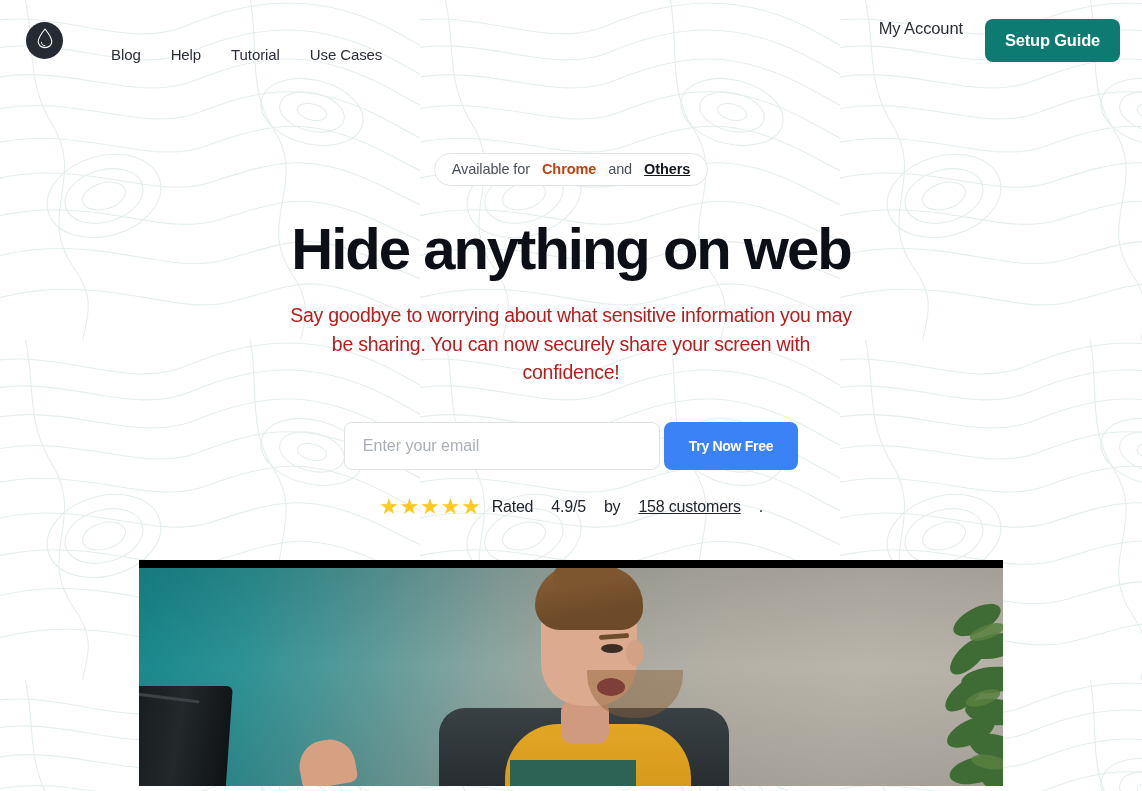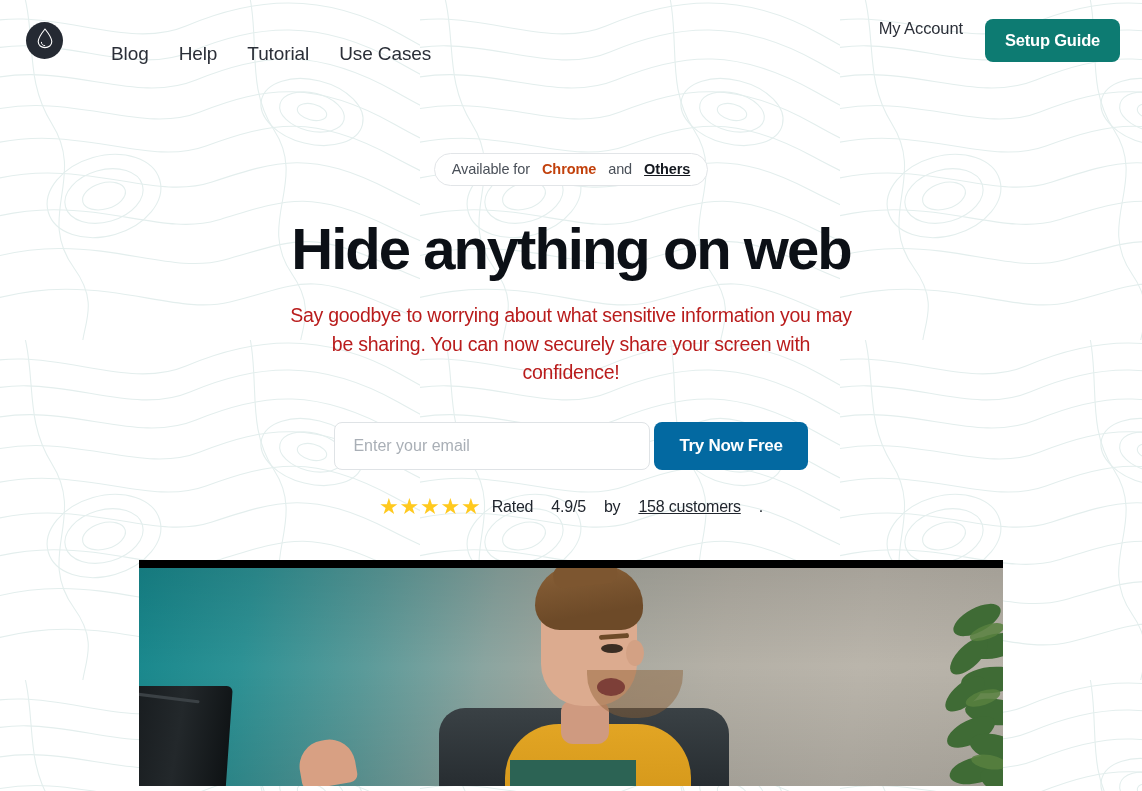--- a/index.html
+++ b/index.html
@@ -55,21 +55,21 @@
   }
 
   .main-nav {
     display: flex;
     align-items: center;
     gap: 30px;
     margin-left: 48px;
   }
 
   .nav-link {
-    font-size: 19px;
+    font-size: 15px;
     color: #2b2f38;
     text-decoration: none;
     letter-spacing: -0.1px;
     white-space: nowrap;
     cursor: pointer;
     margin-top: 28px;
   }
 
   .header-right {
     margin-left: auto;
@@ -167,26 +167,26 @@
     font-family: "Liberation Sans", sans-serif;
     font-size: 16px;
     color: #2b2f38;
     background: #fff;
     outline: none;
   }
   .email-input::placeholder { color: #a9afb6; }
 
   .btn-cta {
     height: 48px;
-    background: #0369a1;
+    background: #3b82f6;
     color: #ffffff;
     border: none;
     border-radius: 8px;
     font-family: "Liberation Sans", sans-serif;
-    font-size: 17px;
+    font-size: 14px;
     font-weight: bold;
     letter-spacing: -0.3px;
     padding: 0 25px;
     cursor: pointer;
     white-space: nowrap;
   }
 
   
   .rating-row {
     margin-top: 26px;

